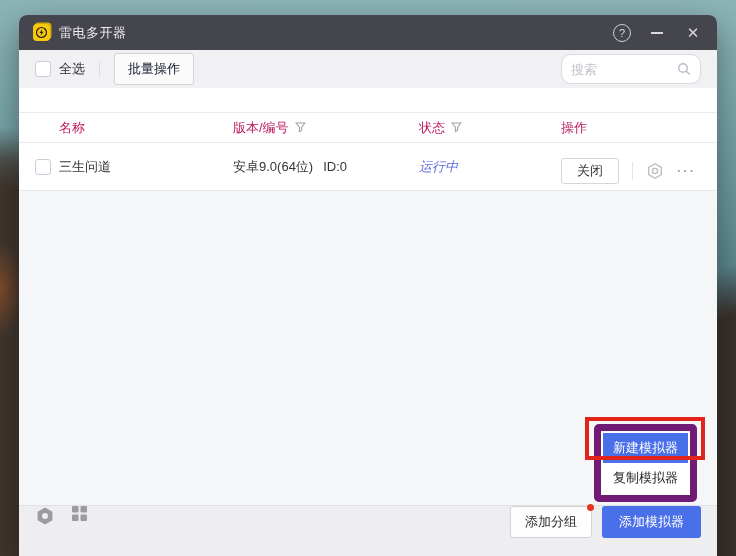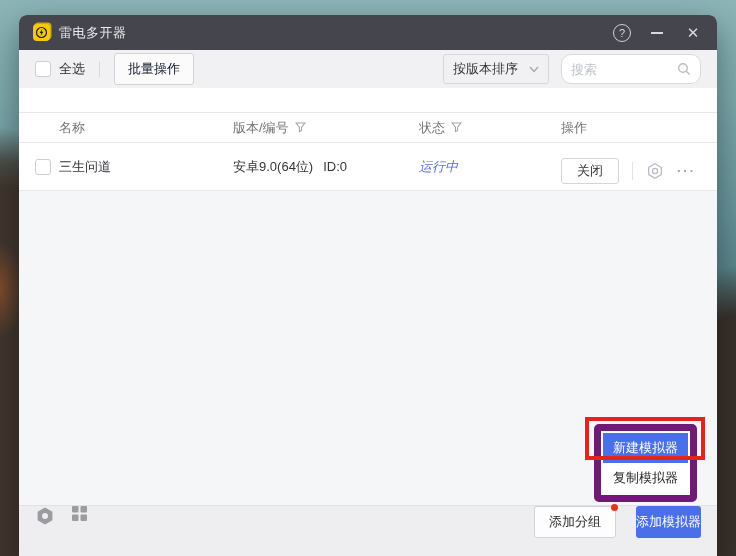--- a/index.html
+++ b/index.html
@@ -59,21 +59,21 @@
   .searchbox input { border:none; outline:none; flex:1; min-width:0; font-size:13px;
     color:#33333a; font-family:inherit; background:transparent; }
   .searchbox input::placeholder { color:#bfc2ca; }
 
   .gap-strip { height:24px; flex:0 0 24px; background:#fff; }
   .hline { height:1px; flex:0 0 1px; background:#e9e9ed; }
 
   
   .grid-cols { display:grid; grid-template-columns:24px 174px 186px 142px 1fr;
     align-items:center; padding:0 16px; }
-  .thead { height:29px; flex:0 0 29px; background:#fff; color:#737373; }
+  .thead { height:29px; flex:0 0 29px; background:#fff; color:#be185d; }
   .th { display:flex; align-items:center; gap:6px; }
   .trow { height:47px; flex:0 0 47px; background:#fff; }
   .row-name { color:#303037; }
   .ver-cell { display:flex; align-items:center; gap:10px; color:#34343a; }
   .status-running { color:#5b6be0;font-style:italic; }
   .ops-cell { display:flex; align-items:center;margin-top:8px; }
   .btn-close-emu { min-width:58px; height:26px; border:1px solid #d3d6dc; border-radius:3px;
     background:#fff; color:#33333a; font-size:13px; cursor:pointer; }
   .vdiv2 { width:1px; height:18px; background:#e4e4e8; margin:0 13px; }
   .icon-btn { display:flex; align-items:center; cursor:pointer; }
@@ -82,21 +82,21 @@
   .empty-area { flex:1; background:#f5f6f8; }
 
   
   .bottombar { height:58px; flex:0 0 58px; background:#eeeef1; border-top:1px solid #e0e0e5;
     display:flex; align-items:flex-start; padding:0 16px; }
   .foot-icon { margin-right:17px; display:flex; align-items:center; cursor:pointer; }
   .btn-add-group { position:relative; padding:6px 14px; background:#fdfdfe;
     border:1px solid #d2d2d8; border-radius:3px; color:#2c2c32; font-size:13px; cursor:pointer; }
   .notif-dot { position:absolute; right:-3px; top:-3px; width:7px; height:7px;
     border-radius:50%; background:#e8341c; }
-  .btn-add-emu { margin-left:20px; padding:7px 0; background:#4a70e9; border:none;
+  .btn-add-emu { margin-left:10px; padding:7px 17px; background:#4a70e9; border:none;
     border-radius:3px; color:#fff; font-size:13px; cursor:pointer; }
 
   
   .popup { position:absolute; left:575px; top:409px; width:103px; background:#fff;
     border:7px solid #701a75; border-radius:5px; padding:2px; z-index:5; }
   .popup-item { height:30px; display:flex; align-items:center; justify-content:center;
     color:#26262c; cursor:pointer; }
   .popup-item.selected { background:#4a70e9; color:#fff; }
 
   
@@ -125,26 +125,20 @@
         <div class="close-btn">✕</div>
       </div>
     </div>
 
     <div class="toolbar">
       <span class="cb"></span>
       <span class="select-all-label">全选</span>
       <span class="vdiv"></span>
       <button class="btn-outline">批量操作</button>
       <span class="tb-spacer"></span>
-      <div class="dropdown">
-        <span class="dropdown-label">按版本排序</span>
-        <svg width="10" height="7" viewBox="0 0 10 7">
-          <polyline points="1,1 5,5.4 9,1" fill="none" stroke="#a6a9b0" stroke-width="1.4"></polyline>
-        </svg>
-      </div>
       <div class="searchbox">
         <input type="text" placeholder="搜索" style="">
         <svg width="14" height="14" viewBox="0 0 14 14">
           <circle cx="6" cy="6" r="4.3" fill="none" stroke="#b9bcc3" stroke-width="1.4"></circle>
           <line x1="9.3" y1="9.3" x2="12.6" y2="12.6" stroke="#b9bcc3" stroke-width="1.4"></line>
         </svg>
       </div>
     </div>
 
     <div class="gap-strip"></div>

